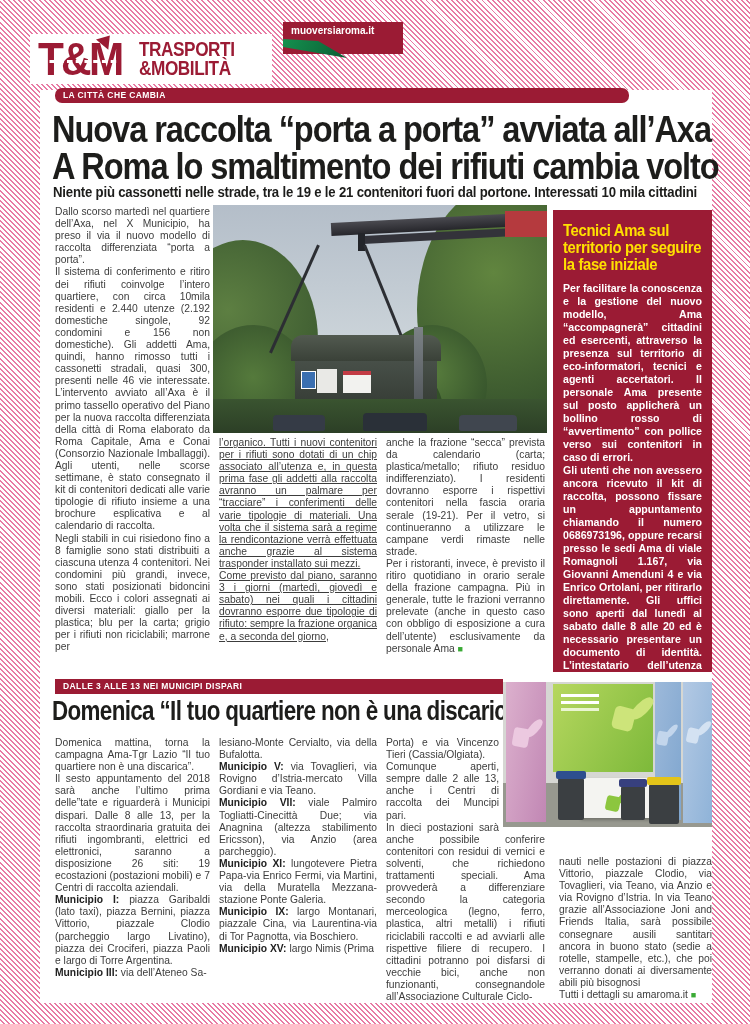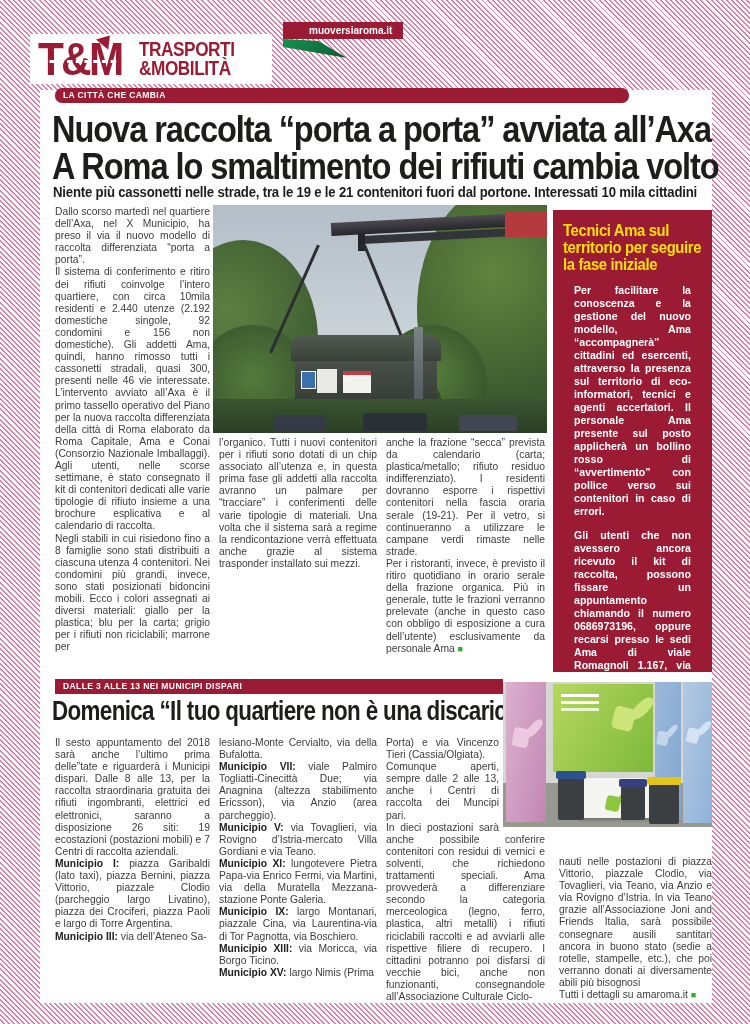--- a/index.html
+++ b/index.html
@@ -6,49 +6,49 @@
   .page{position:relative;width:750px;height:1024px;overflow:hidden;
     font-family:"Liberation Sans",sans-serif;
     background:repeating-linear-gradient(45deg,#ffffff 0px,#ffffff 2.2px,#e87ba4 2.2px,#e87ba4 3.6px);}
   .white-main{position:absolute;left:40px;top:90px;width:672px;height:913px;background:#ffffff;}
   
   .logo-box{position:absolute;left:30px;top:34px;width:242px;height:50px;background:#ffffff;display:flex;align-items:center;padding-left:8px;box-sizing:border-box;}
   .logo-tm{position:relative;font-weight:bold;font-size:46px;line-height:44px;color:#9b1b34;letter-spacing:-3px;transform:scaleX(.92);transform-origin:left center;}
   .logo-tm::after{content:"";position:absolute;left:3px;right:6px;top:52%;border-top:3px dashed #ffffff;}
   .logo-arrow{position:absolute;left:68px;top:0px;width:0;height:0;border-left:8px solid transparent;border-right:8px solid transparent;border-bottom:12px solid #9b1b34;transform:rotate(40deg);}
   .logo-tag{margin-left:10px;color:#9b1b34;font-weight:bold;font-size:20px;line-height:19px;letter-spacing:-0.5px;transform:scaleX(.86);transform-origin:left center;white-space:nowrap;}
-  .site-banner{position:absolute;left:283px;top:22px;width:120px;height:17px;background:#9b1b34;color:#ffffff;font-size:10px;font-weight:bold;line-height:17px;padding-left:26px;box-sizing:border-box;}
+  .site-banner{position:absolute;left:283px;top:22px;width:120px;height:32px;background:#9b1b34;color:#ffffff;font-size:10px;font-weight:bold;line-height:17px;padding-left:8px;box-sizing:border-box;}
   .banner-fold{position:absolute;left:283px;top:39px;width:64px;height:19px;background:linear-gradient(115deg,#15914f,#0a5c33);clip-path:polygon(0 0,55% 10%,100% 100%,0 42%);}
   
   .kicker{position:absolute;background:#9b1b34;color:#ffffff;font-size:8.5px;font-weight:bold;letter-spacing:.4px;line-height:15px;padding-left:8px;box-sizing:border-box;height:15px;}
   .k1{left:55px;top:88px;width:574px;border-radius:7px;}
   .k2{left:55px;top:679px;width:448px;}
   .hl{position:absolute;color:#1d1d1b;font-weight:bold;white-space:nowrap;transform-origin:left top;}
   .h1a{left:52px;top:109px;font-size:37px;letter-spacing:-1.2px;transform:scaleX(.88);}
   .h1b{left:52px;top:146px;font-size:37px;letter-spacing:-1.2px;transform:scaleX(.88);}
   .standfirst{position:absolute;left:53px;top:184px;color:#1d1d1b;font-weight:bold;font-size:14px;letter-spacing:-0.2px;white-space:nowrap;transform:scaleX(.94);transform-origin:left top;}
   .h2{left:52px;top:695px;font-size:28px;letter-spacing:-0.8px;transform:scaleX(.80);}
   
   .col{position:absolute;font-size:10.3px;line-height:12.1px;color:#3c3c3c;text-align:justify;overflow:hidden;}
   .col p{margin:0;}
   .col b{color:#222;}
   .a1c1{left:55px;top:206px;width:155px;height:466px;}
-  .a1c2{left:219px;top:437px;width:158px;height:236px;}
+  .a1c2{left:219px;top:437px;width:158px;height:236px;text-decoration:underline;}
   .a1c3{left:386px;top:437px;width:159px;height:236px;}
   .a2c1{left:55px;top:737px;width:155px;height:266px;}
   .a2c2{left:219px;top:737px;width:158px;height:266px;}
   .a2c3{left:386px;top:737px;width:159px;height:266px;}
   .a2c4{left:559px;top:856px;width:153px;height:170px;}
   .wrap-spacer{float:right;width:46px;height:92px;}
   .mk{color:#3aaa35;font-size:9px;}
   
   .sidebar{position:absolute;left:553px;top:210px;width:159px;height:462px;background:#9b1b34;box-sizing:border-box;padding:12px 10px 10px 10px;}
   .sb-title{color:#ffe000;font-weight:bold;font-size:16.5px;line-height:17px;letter-spacing:-0.4px;transform:scaleX(.9);transform-origin:left top;margin-bottom:9px;width:112%;}
   .sb-body{color:#ffffff;font-weight:bold;font-size:10.6px;line-height:13px;text-align:justify;}
-  .sb-body p{margin:11px;}
+  .sb-body p{margin:0;}
   
   .photo1{position:absolute;left:213px;top:205px;width:334px;height:228px;overflow:hidden;background:linear-gradient(#b4bec9,#cfd7dc 70%,#c4ccd2);}
   .tree{position:absolute;border-radius:50%;}
   .t1{left:-45px;top:35px;width:150px;height:200px;background:radial-gradient(circle at 40% 35%,#5d7f42,#3c5a30 70%);}
   .t2{left:-20px;top:120px;width:120px;height:130px;background:radial-gradient(circle at 50% 40%,#557a3c,#35512b 75%);}
   .t3{right:-40px;top:-20px;width:170px;height:250px;background:radial-gradient(circle at 45% 35%,#61853f,#3a572e 72%);}
   .t4{right:60px;top:120px;width:110px;height:120px;background:radial-gradient(circle at 50% 40%,#587d3d,#33502a 75%);}
   .t5{left:90px;top:150px;width:140px;height:110px;background:radial-gradient(circle at 50% 40%,#4f7538,#2f4b26 78%);}
   .groundband{position:absolute;left:0;bottom:0;width:100%;height:34px;background:linear-gradient(#3a5430,#2c3f26);}
   .car{position:absolute;bottom:2px;border-radius:4px 4px 2px 2px;background:#353b46;}
@@ -141,24 +141,25 @@
       <div class="dump-rail"></div>
     </div>
     <div class="groundband"></div>
     <div class="car c1"></div>
     <div class="car c2"></div>
     <div class="car c3"></div>
   </div>
 
   <div class="col a1c2">
       <p><span>l’organico. Tutti i nuovi contenitori per i rifiuti sono dotati di un chip associato all’utenza e, in questa prima fase gli addetti alla raccolta avranno un palmare per “tracciare” i conferimenti delle varie tipologie di materiali. Una volta che il sistema sarà a regime la rendicontazione verrà effettuata anche grazie al sistema trasponder installato sui mezzi.</span></p>
+      <p><span>Come previsto dal piano, saranno 3 i giorni (martedì, giovedì e sabato) nei quali i cittadini dovranno esporre due tipologie di rifiuto: sempre la frazione organica e, a seconda del giorno,</span></p>
     </div>
   <div class="col a1c3">
       <p><span>anche la frazione “secca” prevista da calendario (carta; plastica/metallo; rifiuto residuo indifferenziato). I residenti dovranno esporre i rispettivi contenitori nella fascia oraria serale (19-21). Per il vetro, si continueranno a utilizzare le campane verdi rimaste nelle strade.</span></p>
-      <p><span>Per i ristoranti, invece, è previsto il ritiro quotidiano in orario serale della frazione organica. Più in generale, tutte le frazioni verranno prelevate (anche in questo caso con obbligo di esposizione a cura dell’utente) esclusivamente da personale Ama </span><span class="mk">■</span></p>
+      <p><span>Per i ristoranti, invece, è previsto il ritiro quotidiano in orario serale della frazione campagna. Più in generale, tutte le frazioni verranno prelevate (anche in questo caso con obbligo di esposizione a cura dell’utente) esclusivamente da personale Ama </span><span class="mk">■</span></p>
     </div>
 
   <div class="sidebar">
     <div class="sb-title">Tecnici Ama sul territorio per seguire la fase iniziale</div>
     <div class="sb-body">
         <p><span>Per facilitare la conoscenza e la gestione del nuovo modello, Ama “accompagnerà” cittadini ed esercenti, attraverso la presenza sul territorio di eco-informatori, tecnici e agenti accertatori. Il personale Ama presente sul posto applicherà un bollino rosso di “avvertimento” con pollice verso sui contenitori in caso di errori.</span></p>
         <p><span>Gli utenti che non avessero ancora ricevuto il kit di raccolta, possono fissare un appuntamento chiamando il numero 0686973196, oppure recarsi presso le sedi Ama di viale Romagnoli 1.167, via Giovanni Amenduni 4 e via Enrico Ortolani, per ritirarlo direttamente. Gli uffici sono aperti dal lunedì al sabato dalle 8 alle 20 ed è necessario presentare un documento di identità. L’intestatario dell’utenza può delegare altre persone al ritiro del kit. In questo caso è obbligatoria una delega scritta e firmata.</span></p>
       </div>
   </div>
 
@@ -201,31 +202,31 @@
       </div>
     <div class="bin b2">
         <span class="lid"></span>
       </div>
     <div class="bin b3">
         <span class="lid"></span>
       </div>
   </div>
 
   <div class="col a2c1">
+      <p><span>Domenica mattina, torna la campagna Ama-Tgr Lazio “Il tuo quartiere non è una discarica”.</span></p>
       <p><span>Il sesto appuntamento del 2018 sarà anche l’ultimo prima delle”tate e riguarderà i Municipi dispari. Dalle 8 alle 13, per la raccolta straordinaria gratuita dei rifiuti ingombranti, elettrici ed elettronici, saranno a disposizione 26 siti: 19 ecostazioni (postazioni mobili) e 7 Centri di raccolta aziendali.</span></p>
       <p><b>Municipio I:</b><span> piazza Garibaldi (lato taxi), piazza Bernini, piazza Vittorio, piazzale Clodio (parcheggio largo Livatino), piazza dei Crociferi, piazza Paoli e largo di Torre Argentina.</span></p>
       <p><b>Municipio III:</b><span> via dell’Ateneo Sa-</span></p>
     </div>
   <div class="col a2c2">
       <p><span>lesiano-Monte Cervialto, via della Bufalotta.</span></p>
+      <p><b>Municipio V:</b><span> via Tovaglieri, via Rovigno d’Istria-mercato Villa Gordiani e via Teano.</span></p>
       <p><b>Municipio VII:</b><span> viale Palmiro Togliatti-Cinecittà Due; via Anagnina (altezza stabilimento Ericsson), via Anzio (area parcheggio).</span></p>
-      <p><b>Municipio V:</b><span> via Tovaglieri, via Rovigno d’Istria-mercato Villa Gordiani e via Teano.</span></p>
       <p><b>Municipio XI:</b><span> lungotevere Pietra Papa-via Enrico Fermi, via Martini, via della Muratella Mezzana-stazione Ponte Galeria.</span></p>
       <p><b>Municipio IX:</b><span> largo Montanari, piazzale Cina, via Laurentina-via di Tor Pagnotta, via Boschiero.</span></p>
-      <p><b>Municipio XIII:</b><span> via Moricca, via Borgo Ticino.</span></p>
       <p><b>Municipio XV:</b><span> largo Nimis (Prima</span></p>
     </div>
   <div class="col a2c3">
     <div class="wrap-spacer"></div>
     <div>
         <p><span>Porta) e via Vincenzo Tieri (Cassia/Olgiata).</span></p>
         <p><span>Comunque aperti, sempre dalle 2 alle 13, anche i Centri di raccolta dei Muncipi pari.</span></p>
         <p><span>In dieci postazioni sarà anche possibile conferire contenitori con residui di vernici e solventi, che richiedono trattamenti speciali. Ama provvederà a differenziare secondo la categoria merceologica (legno, ferro, plastica, altri metalli) i rifiuti riciclabili raccolti e ad avviarli alle rispettive filiere di recupero. I cittadini potranno poi disfarsi di vecchie bici, anche non funzionanti, consegnandole all’Associazione Culturale Ciclo-</span></p>
       </div>
   </div>

